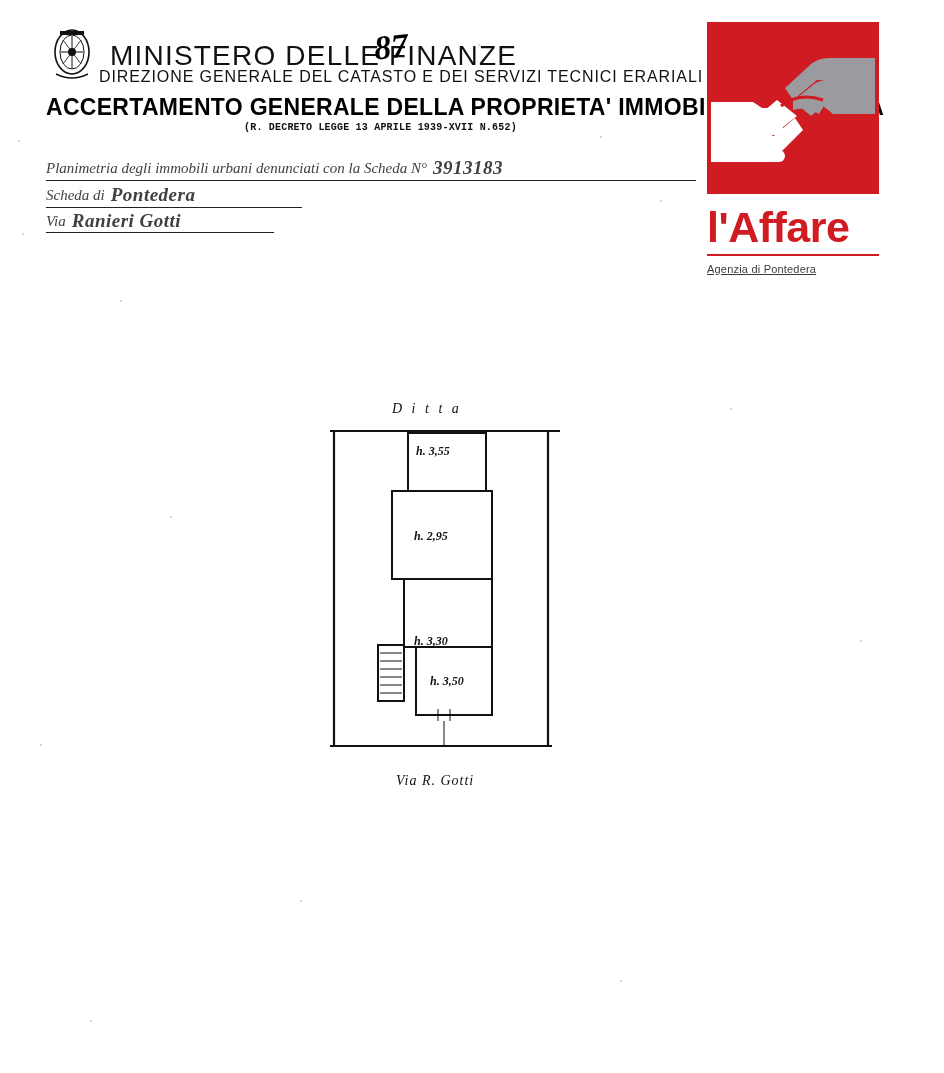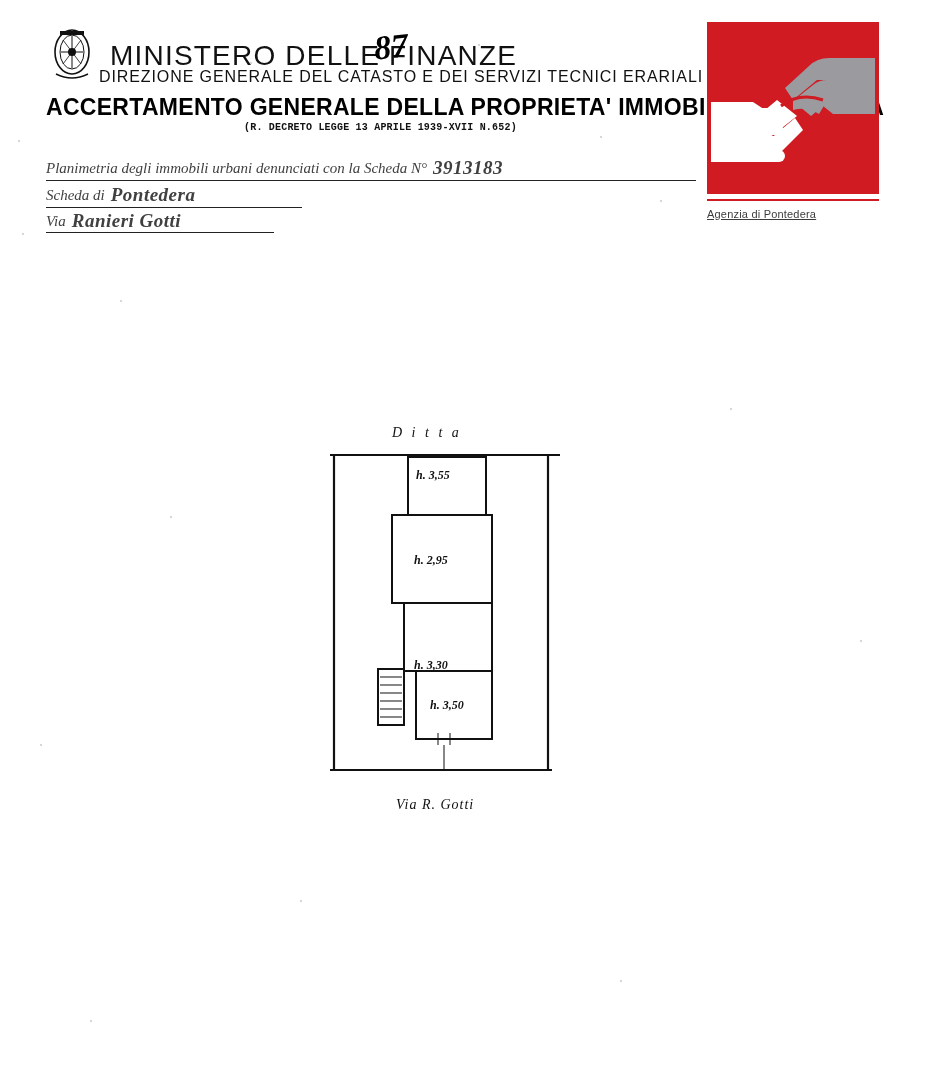--- a/index.html
+++ b/index.html
@@ -141,21 +141,21 @@
     font-size: 11px;
     color: #3c3c3c;
     letter-spacing: 0.2px;
     text-decoration: underline;
   }
 
   
   .plan {
     position: absolute;
     left: 320px;
-    top: 415px;
+    top: 391px;
     width: 300px;
     height: 420px;
   }
   .plan-caption {
     position: absolute;
     font-family: "Liberation Serif", serif;
     font-style: italic;
     font-size: 14px;
     color: #111;
     letter-spacing: 3px;
@@ -232,20 +232,21 @@
         <rect x="36" y="100" width="40" height="13" rx="6.5"></rect>
         <rect x="40" y="114" width="36" height="13" rx="6.5"></rect>
         <rect x="48" y="128" width="30" height="12" rx="6"></rect>
       </g>
       <g fill="#9a9a9f">
         <path d="M86 76 Q104 72 118 82 L112 92 Q100 84 86 88 Z"></path>
       </g>
       <path d="M74 84 Q92 70 116 78" fill="none" stroke="#cf1b21" stroke-width="3"></path>
     </svg>
   </div>
+  <div class="logo-word">l'Affare</div>
   <div class="logo-underline"></div>
   <div class="logo-sub">Agenzia di Pontedera</div>
 </div>
 
 <div class="plan">
 
   <div class="plan-caption" style="left:72px; top:10px;">D i t t a</div>
   <div class="plan-caption" style="left:76px; top:382px; letter-spacing:1px;">Via R. Gotti</div>
 
   <svg width="300" height="420" viewBox="0 0 300 420">

